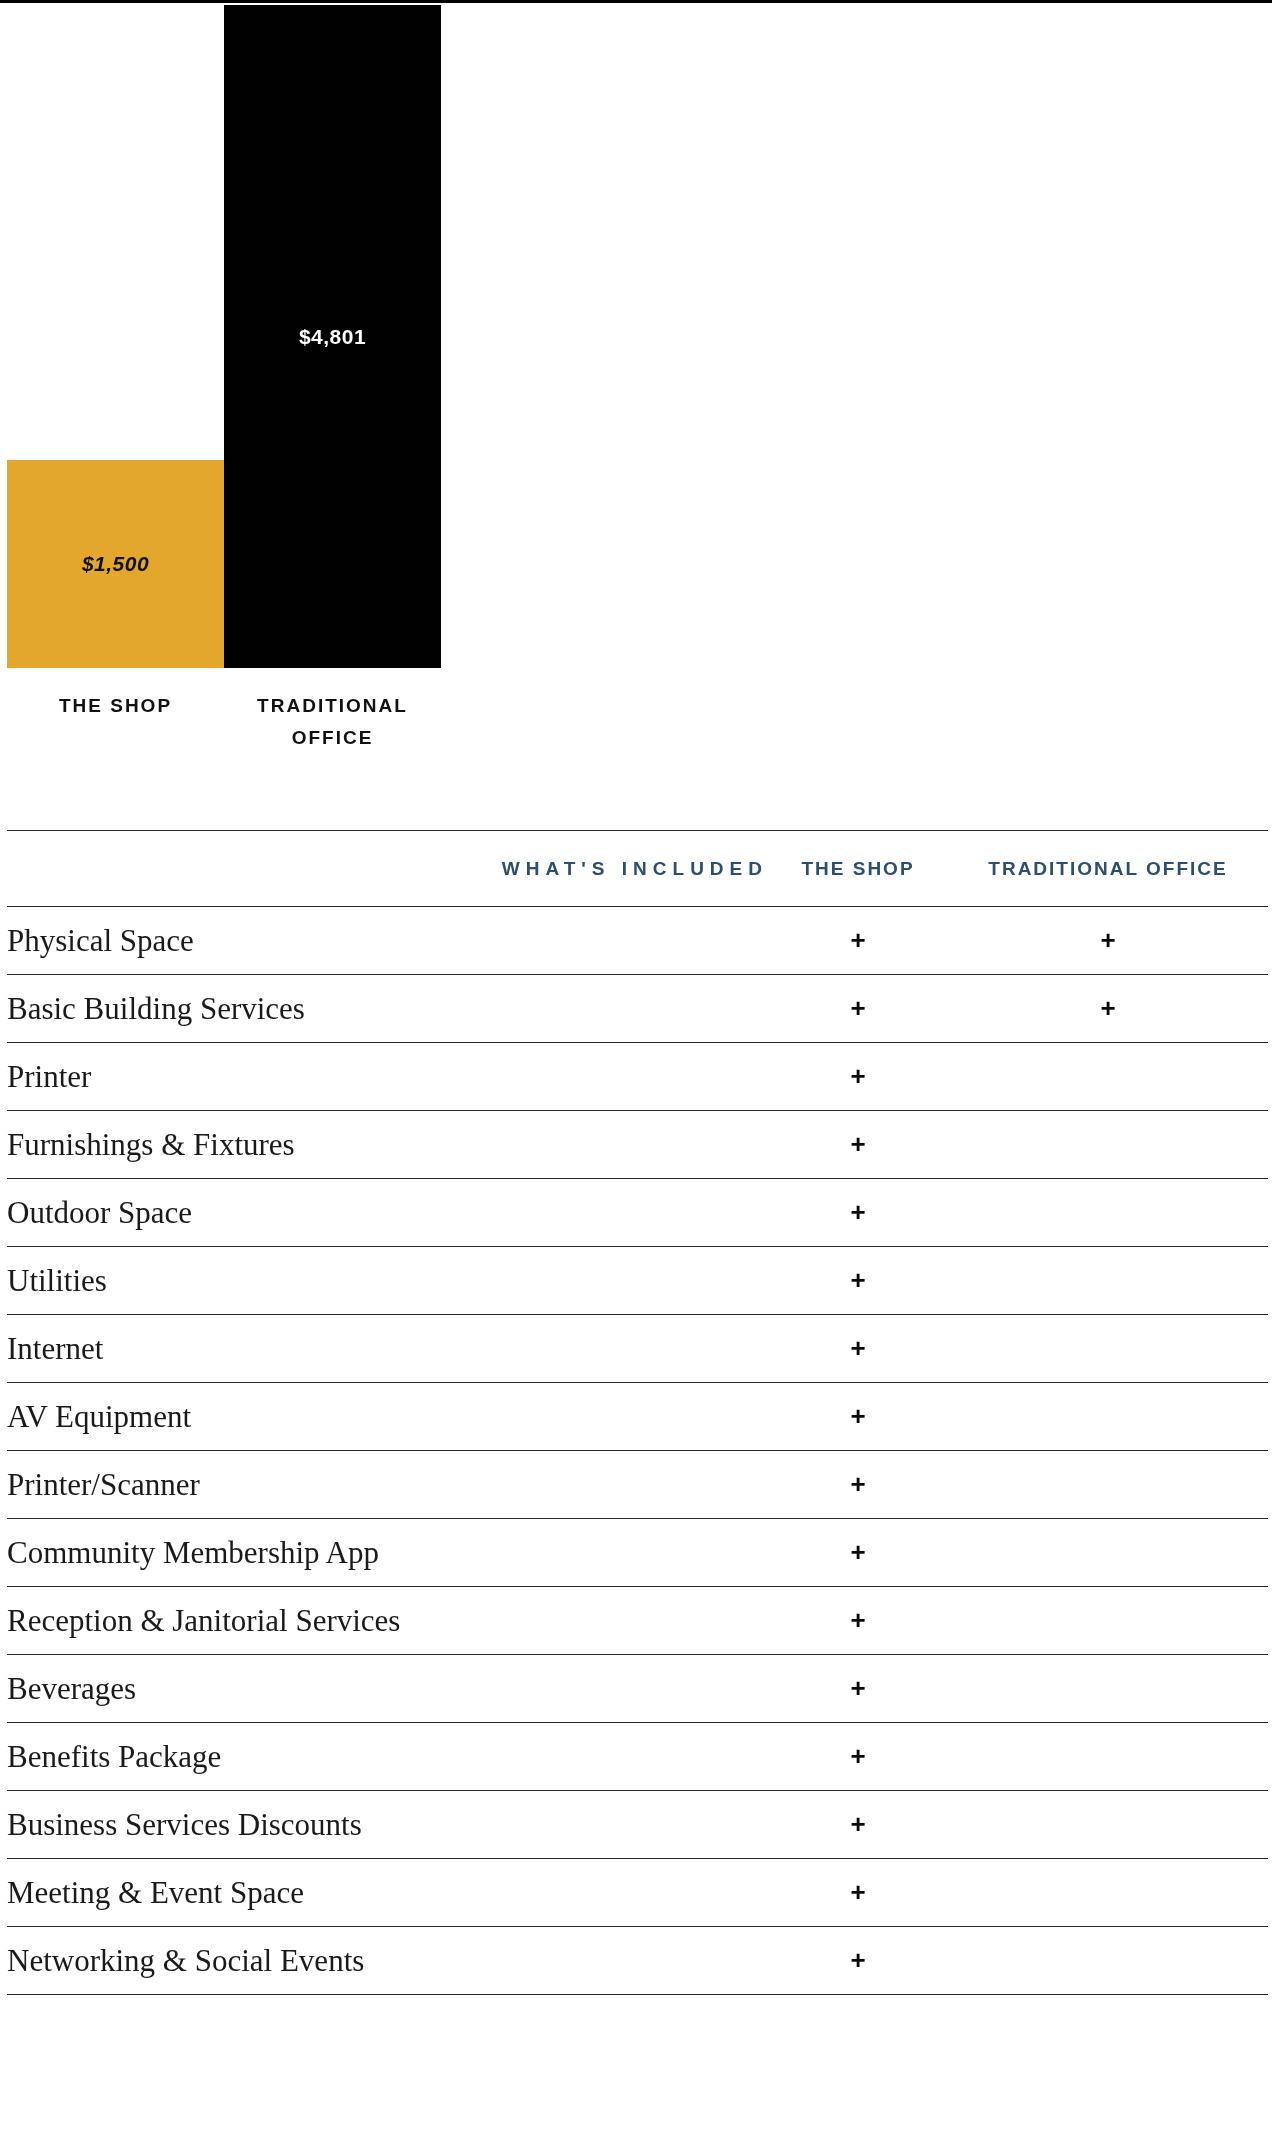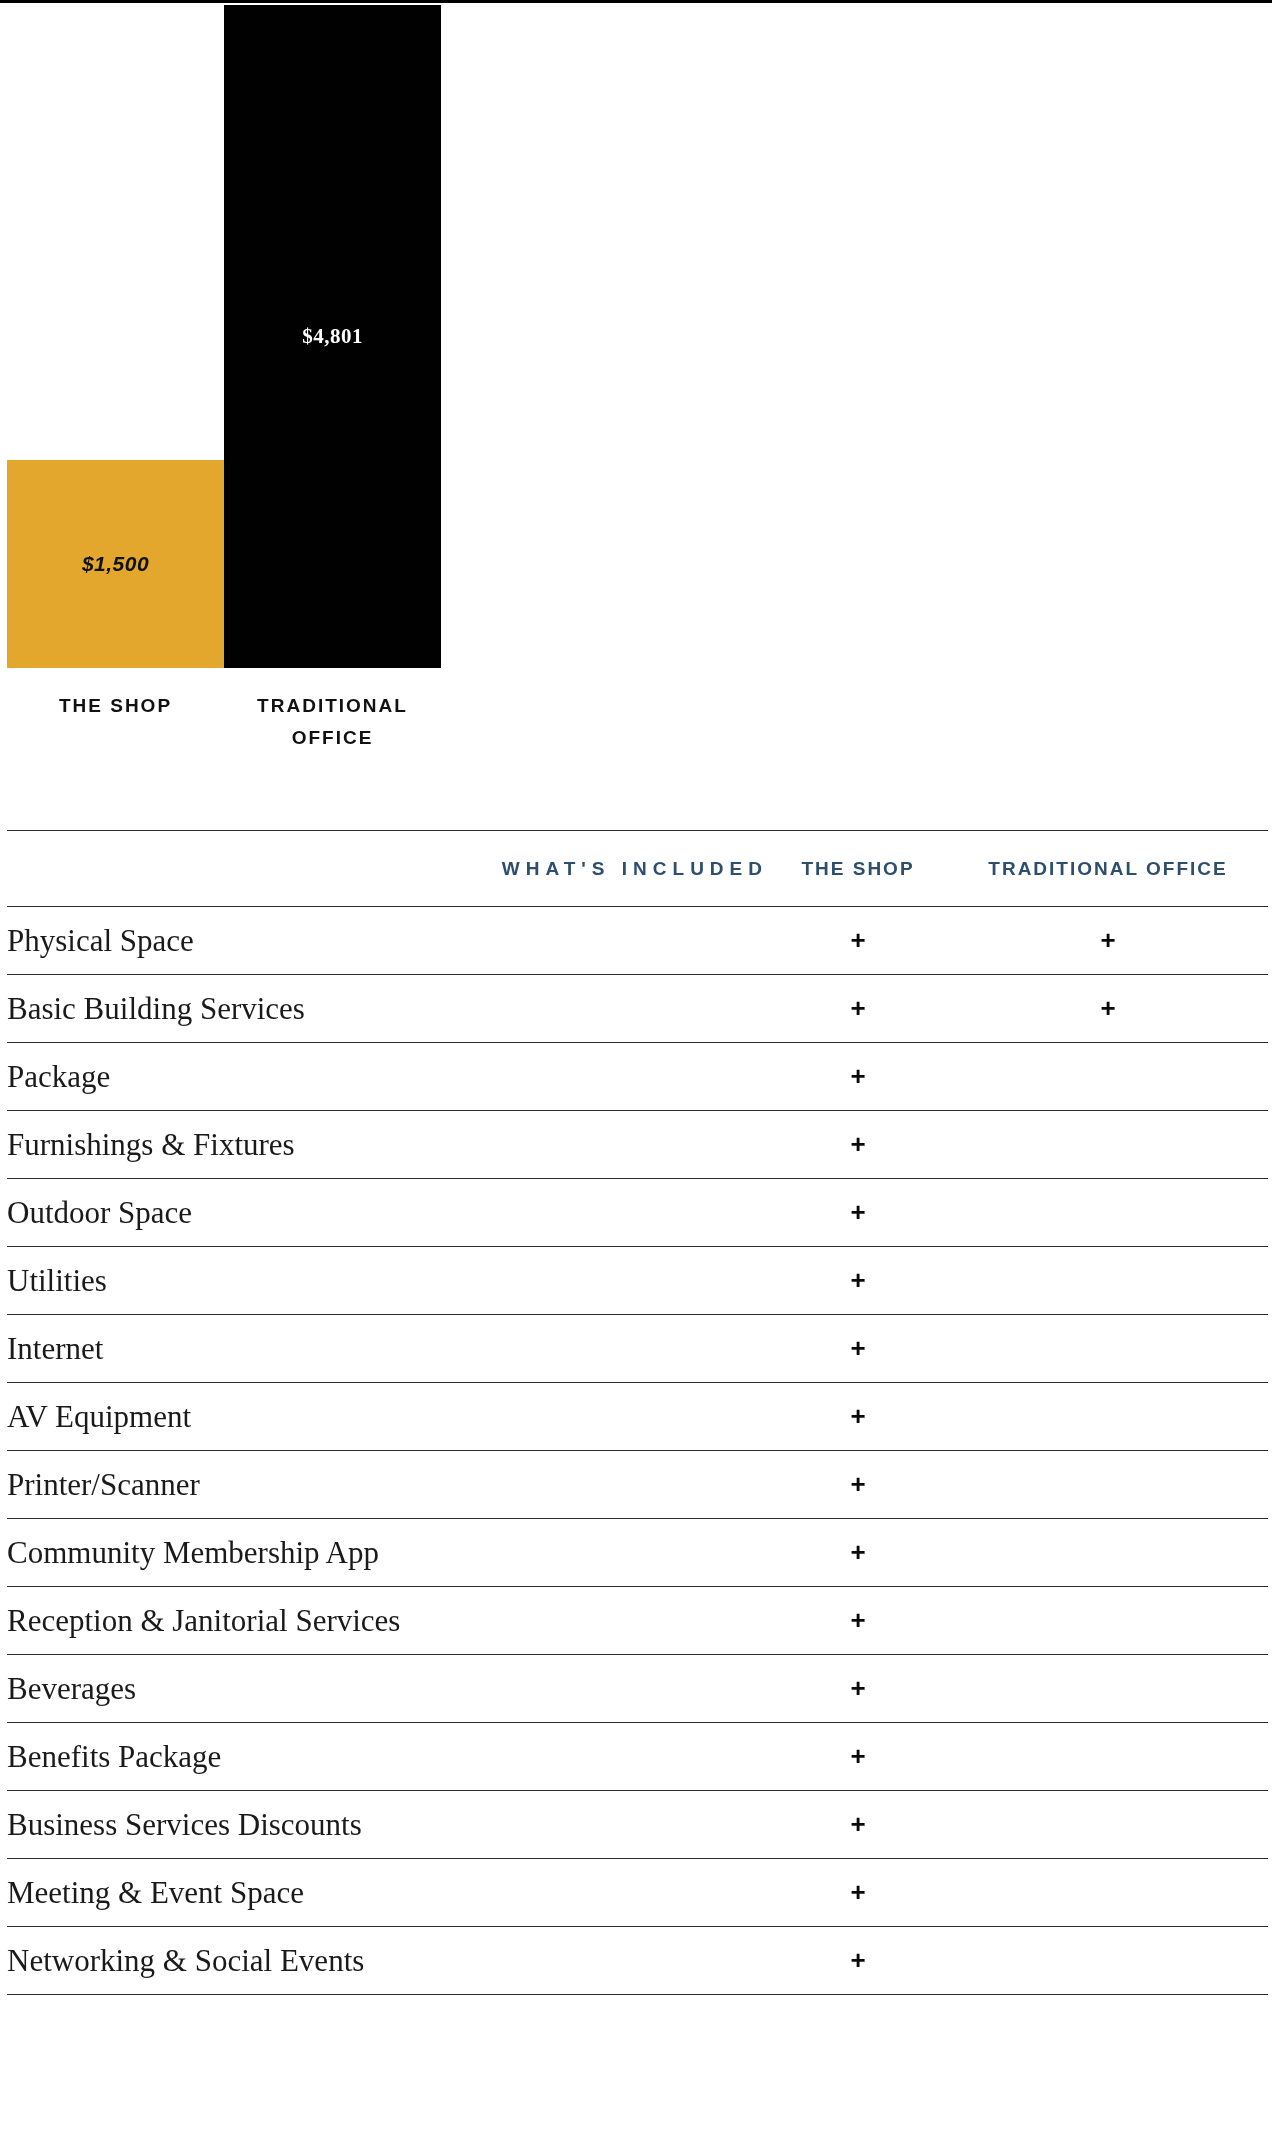--- a/index.html
+++ b/index.html
@@ -20,21 +20,21 @@
   
   .chart { position: absolute; top: 0; left: 0; width: 100%; height: 830px; }
   .bar {
     position: absolute;
     width: 217px;
     display: flex;
     align-items: center;
     justify-content: center;
   }
   .bar-shop   { left: 7px;   top: 460px; height: 208px; font-style: italic; }
-  .bar-office { left: 224px; top: 5px;   height: 663px; font-family: Liberation Serif, serif; }
+  .bar-office { left: 224px; top: 5px;   height: 663px; }
   .bar-value {
     font-weight: bold;
     font-size: 21px;
     letter-spacing: 0.5px;
   }
   .axis-label {
     position: absolute;
     top: 690px;
     width: 217px;
     text-align: center;
@@ -124,21 +124,21 @@
         <td class="feat">Physical Space</td>
         <td class="plus">+</td>
         <td class="plus">+</td>
       </tr>
       <tr>
         <td class="feat">Basic Building Services</td>
         <td class="plus">+</td>
         <td class="plus">+</td>
       </tr>
       <tr>
-        <td class="feat">Package</td>
+        <td class="feat">Printer</td>
         <td class="plus">+</td>
         <td class="plus"></td>
       </tr>
       <tr>
         <td class="feat">Furnishings &amp; Fixtures</td>
         <td class="plus">+</td>
         <td class="plus"></td>
       </tr>
       <tr>
         <td class="feat">Outdoor Space</td>

